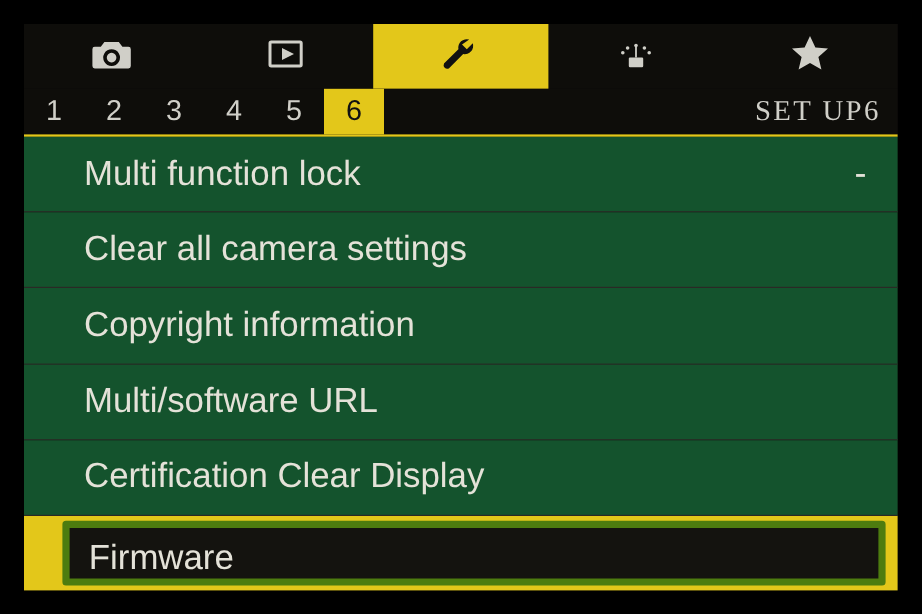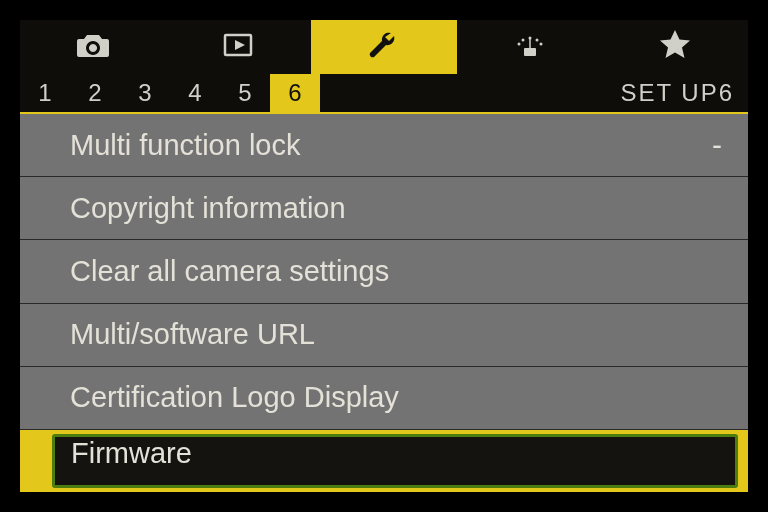--- a/index.html
+++ b/index.html
@@ -46,49 +46,50 @@
   }
   .pagenum.active {
     background: #e3c71a;
     color: #111;
   }
   .pagelabel {
     margin-left: auto;
     padding-right: 14px;
     display: flex; align-items: center;
     letter-spacing: 2px;
+    font-family: Liberation Serif, serif;
   }
   .menu {
     flex: 1;
     display: flex; flex-direction: column;
   }
   .menuitem {
     flex: 1;
     display: flex; align-items: center;
     padding: 0 26px 0 50px;
     color: #e4e2d8;
     font-size: 29px;
     border-bottom: 1px solid #2a2925;
-    background: #737373;
+    background: #14532d;
   }
   .menuitem:last-child { border-bottom: none; }
   .menuitem .label { flex: 1; }
   .menuitem .value { color: #e4e2d8; display: flex; align-items: center; gap: 8px; }
   .menuitem.selected {
     background: #e3c71a;
     color: #111;
     padding-left: 32px;
     padding-right: 10px;
   }
   .menuitem.selected .inner {
     flex: 1;
     height: 86%;
-    border: 3px solid #4d7c0f;
+    border: 6px solid #4d7c0f;
     border-radius: 3px;
-    display: flex; align-items: flex-start;
+    display: flex; align-items: flex-end;
     padding: 0 14px 0 16px;
     background: #14130f;
     color: #e4e2d8;
   }
   .menuitem.selected .inner .label { flex: 1; }
   .menuitem.selected .inner .value { display: flex; align-items: center; gap: 6px; }
   .dash { font-size: 30px; }
   .camglyph svg { display: block; }
 </style>
 </head>
@@ -155,33 +156,33 @@
 
   <div class="menu">
 
     <div class="menuitem">
       <span class="label">Multi function lock</span>
       <span class="value dash">-</span>
     </div>
 
 
     <div class="menuitem">
-      <span class="label">Copyright information</span>
+      <span class="label">Clear all camera settings</span>
     </div>
 
     <div class="menuitem">
-      <span class="label">Clear all camera settings</span>
+      <span class="label">Copyright information</span>
     </div>
 
     <div class="menuitem">
       <span class="label">Multi/software URL</span>
     </div>
 
     <div class="menuitem">
-      <span class="label">Certification Logo Display</span>
+      <span class="label">Certification Clear Display</span>
     </div>
 
     <div class="menuitem selected">
       <div class="inner">
         <span class="label">Firmware</span>
       </div>
     </div>
 
   </div>
 

